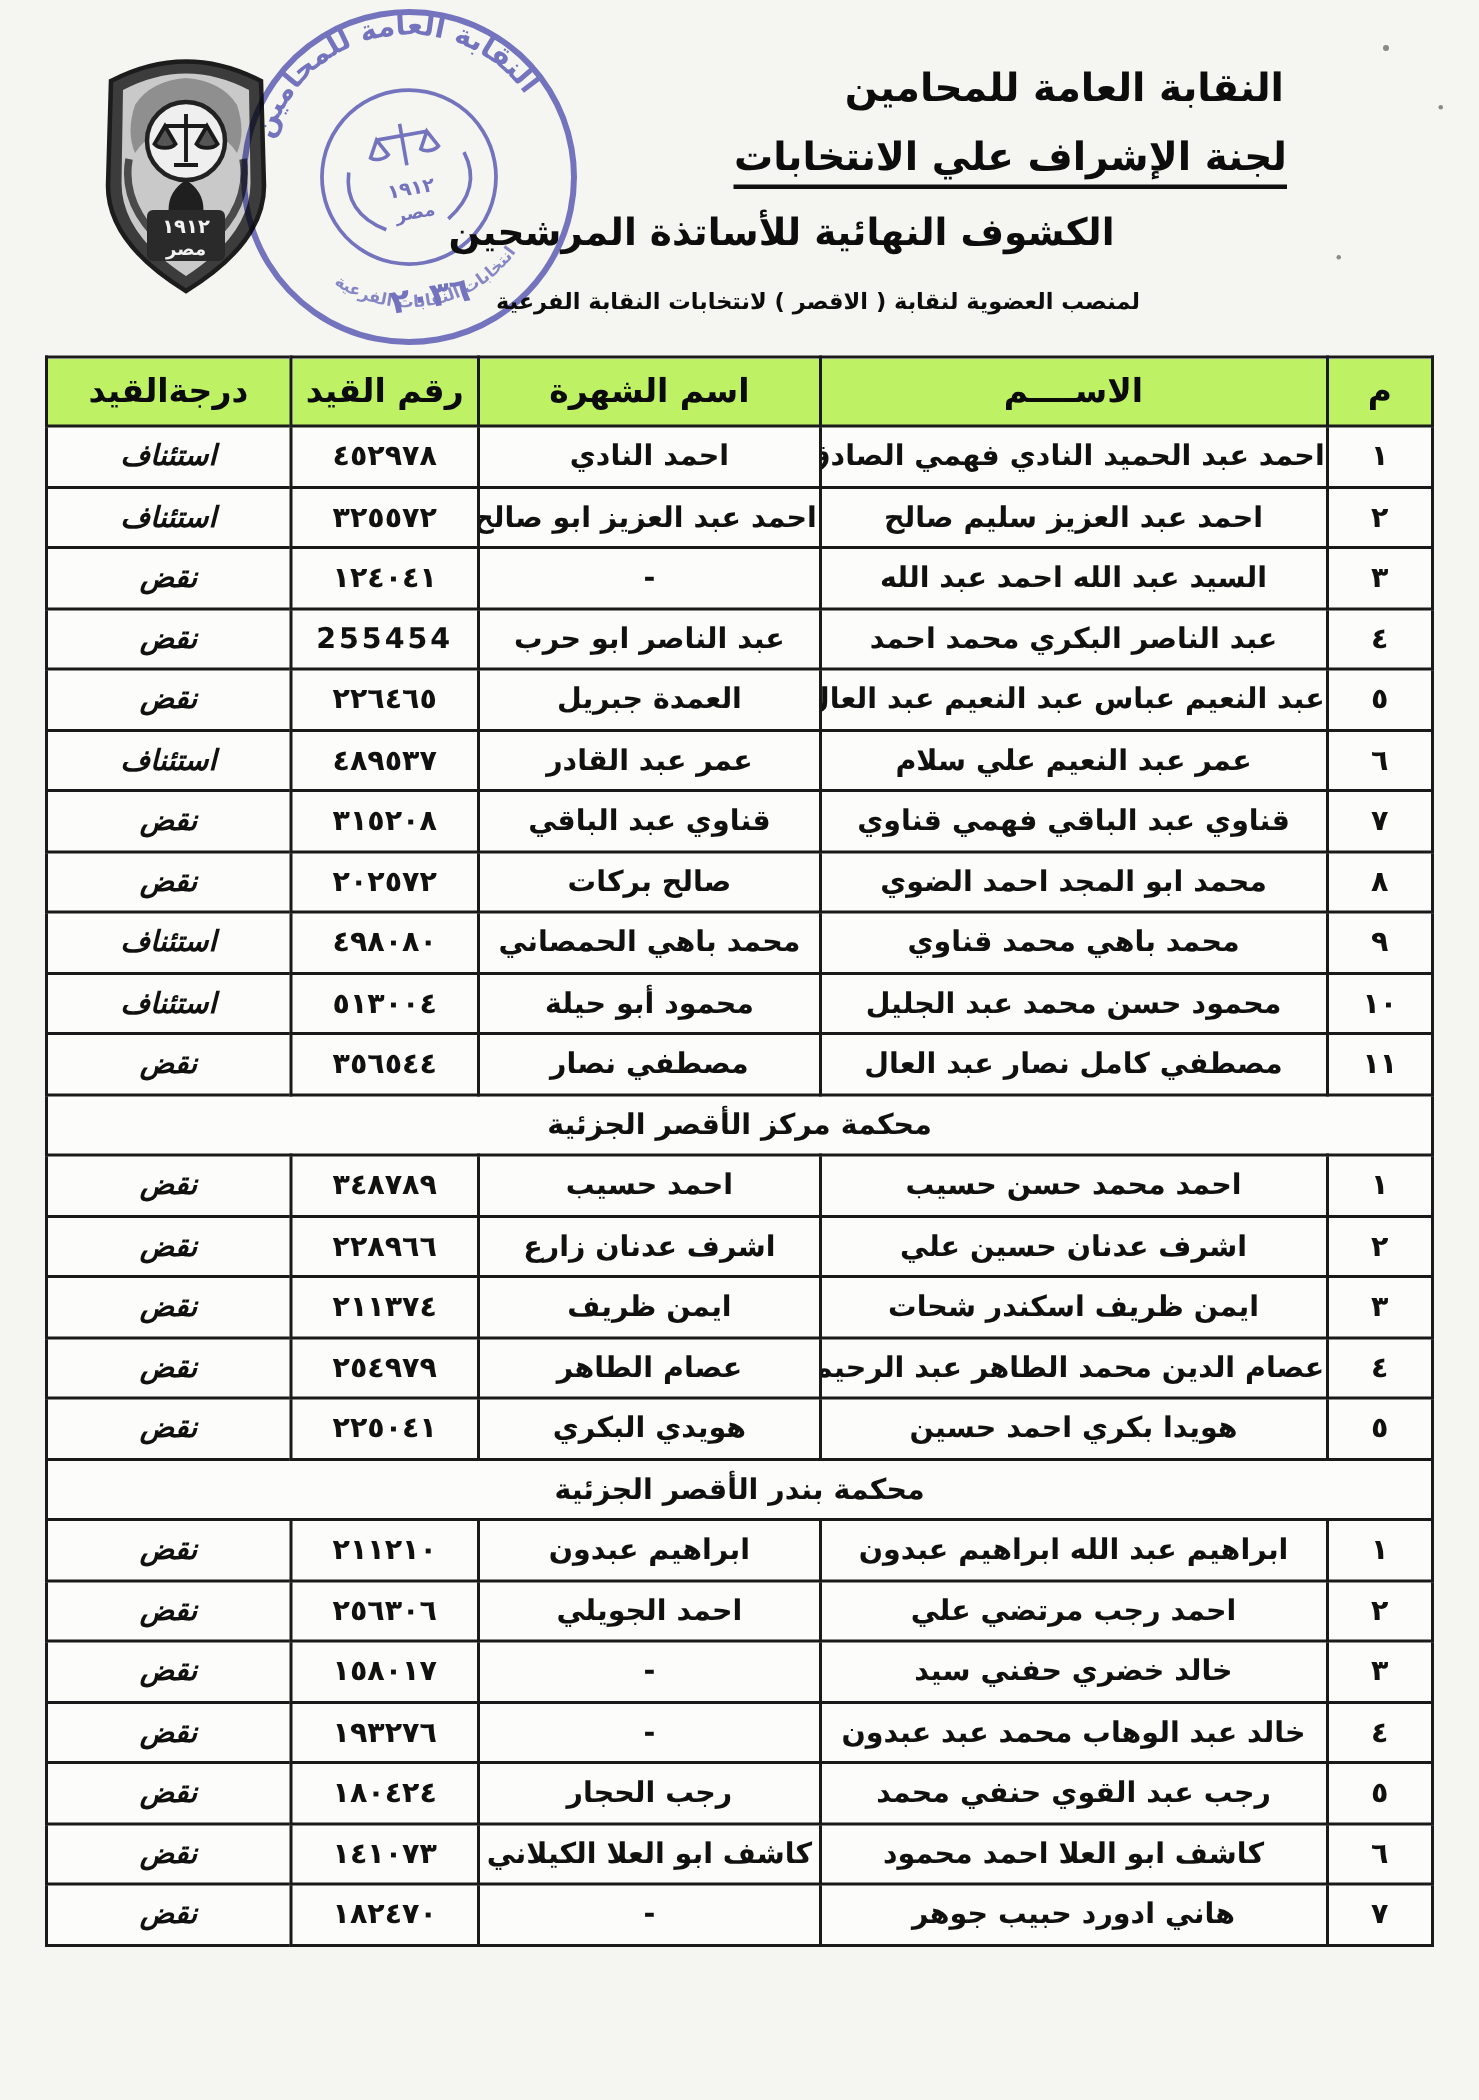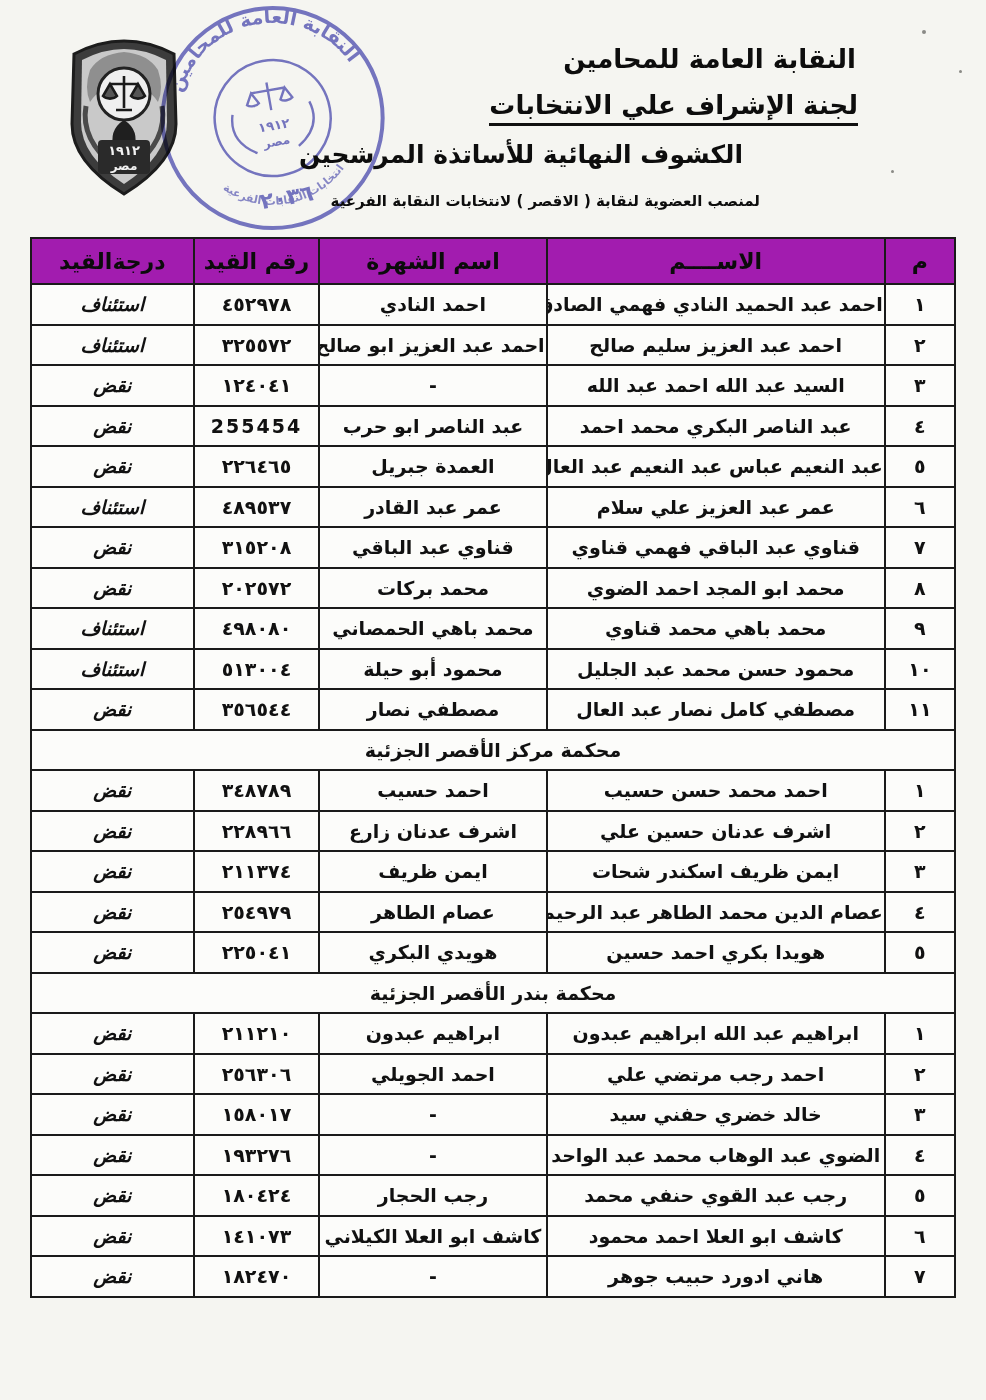--- a/index.html
+++ b/index.html
@@ -32,21 +32,21 @@
     position:absolute;top:237px;right:30px;
     width:926px;border-collapse:collapse;table-layout:fixed;
     background:#fdfdfb;
   }
   table.roster th,table.roster td{
     border:2.5px solid #1a1a1a;
     text-align:center;vertical-align:middle;
     font-weight:bold;overflow:hidden;white-space:nowrap;
   }
   table.roster thead th{
-    height:42px;background:#a21caf;font-size:22px;color:#0b0b0b;
+    height:42px;background:#bef264;font-size:22px;color:#0b0b0b;
   }
   td.section-title{
     height:38px;font-size:23px;background:#fbfbf8;letter-spacing:.5px;
   }
   table.roster tbody td{height:36.5px;font-size:19px;background:#fcfcfa;}
   td.c-no{font-size:18px;}
   td.c-reg_no{font-size:18px;letter-spacing:2px;}
   td.c-degree{font-size:19px;font-style:italic;}
   col.w-no{width:7.6%;}col.w-name{width:36.6%;}col.w-alias{width:24.6%;}col.w-reg{width:13.6%;}col.w-deg{width:17.6%;}
 </style>
@@ -145,36 +145,36 @@
         </tr>
         <tr>
           <td class="c-no">٥</td>
           <td class="c-name">عبد النعيم عباس عبد النعيم عبد العال</td>
           <td class="c-alias">العمدة جبريل</td>
           <td class="c-reg_no">٢٢٦٤٦٥</td>
           <td class="c-degree">نقض</td>
         </tr>
         <tr>
           <td class="c-no">٦</td>
-          <td class="c-name">عمر عبد العزيز علي سلام</td>
+          <td class="c-name">عمر عبد النعيم علي سلام</td>
           <td class="c-alias">عمر عبد القادر</td>
           <td class="c-reg_no">٤٨٩٥٣٧</td>
           <td class="c-degree">استئناف</td>
         </tr>
         <tr>
           <td class="c-no">٧</td>
           <td class="c-name">قناوي عبد الباقي فهمي قناوي</td>
           <td class="c-alias">قناوي عبد الباقي</td>
           <td class="c-reg_no">٣١٥٢٠٨</td>
           <td class="c-degree">نقض</td>
         </tr>
         <tr>
           <td class="c-no">٨</td>
           <td class="c-name">محمد ابو المجد احمد الضوي</td>
-          <td class="c-alias">محمد بركات</td>
+          <td class="c-alias">صالح بركات</td>
           <td class="c-reg_no">٢٠٢٥٧٢</td>
           <td class="c-degree">نقض</td>
         </tr>
         <tr>
           <td class="c-no">٩</td>
           <td class="c-name">محمد باهي محمد قناوي</td>
           <td class="c-alias">محمد باهي الحمصاني</td>
           <td class="c-reg_no">٤٩٨٠٨٠</td>
           <td class="c-degree">استئناف</td>
         </tr>
@@ -249,21 +249,21 @@
         </tr>
         <tr>
           <td class="c-no">٣</td>
           <td class="c-name">خالد خضري حفني سيد</td>
           <td class="c-alias">-</td>
           <td class="c-reg_no">١٥٨٠١٧</td>
           <td class="c-degree">نقض</td>
         </tr>
         <tr>
           <td class="c-no">٤</td>
-          <td class="c-name">الضوي عبد الوهاب محمد عبد الواحد</td>
+          <td class="c-name">خالد عبد الوهاب محمد عبد عبدون</td>
           <td class="c-alias">-</td>
           <td class="c-reg_no">١٩٣٢٧٦</td>
           <td class="c-degree">نقض</td>
         </tr>
         <tr>
           <td class="c-no">٥</td>
           <td class="c-name">رجب عبد القوي حنفي محمد</td>
           <td class="c-alias">رجب الحجار</td>
           <td class="c-reg_no">١٨٠٤٢٤</td>
           <td class="c-degree">نقض</td>

